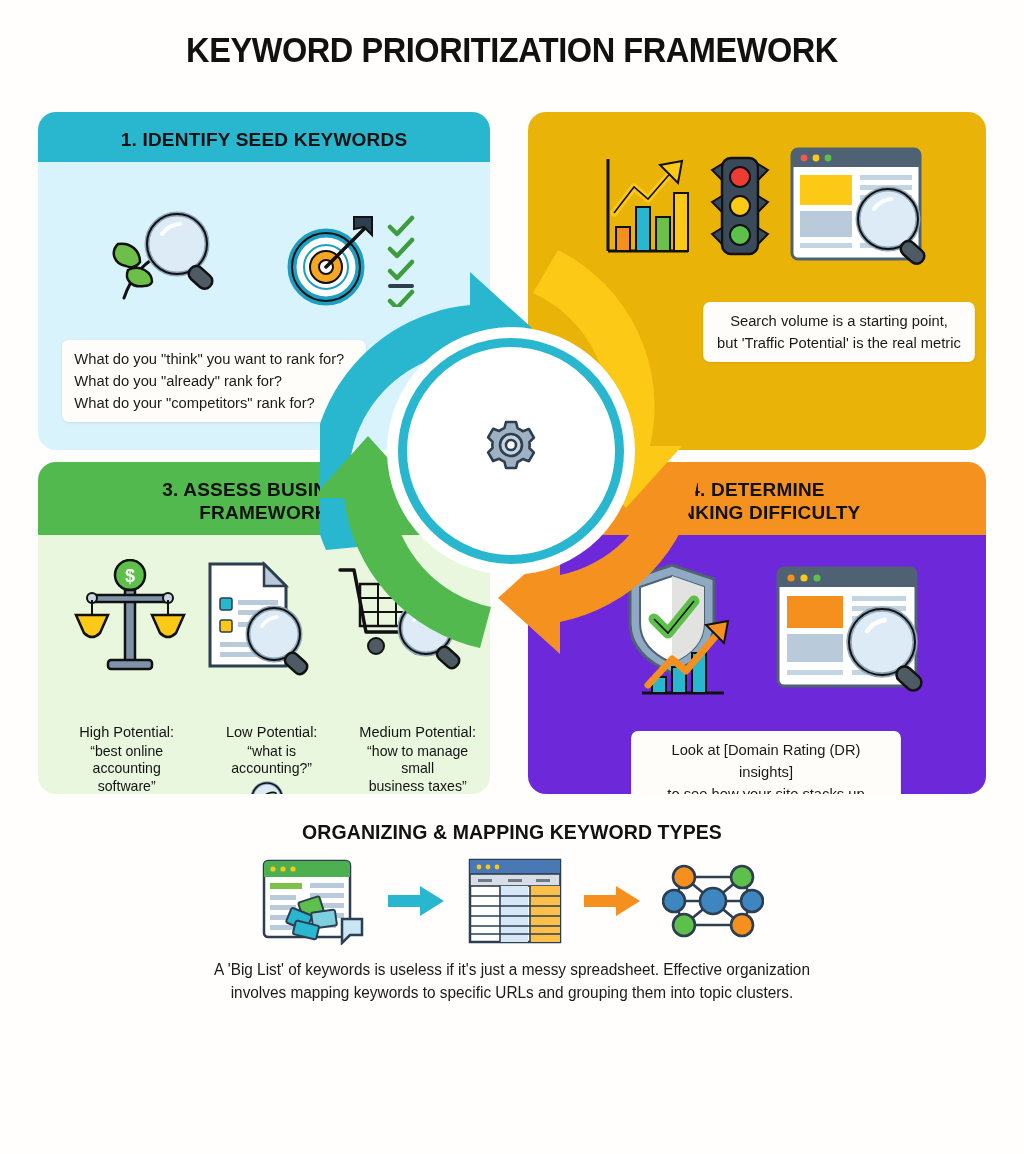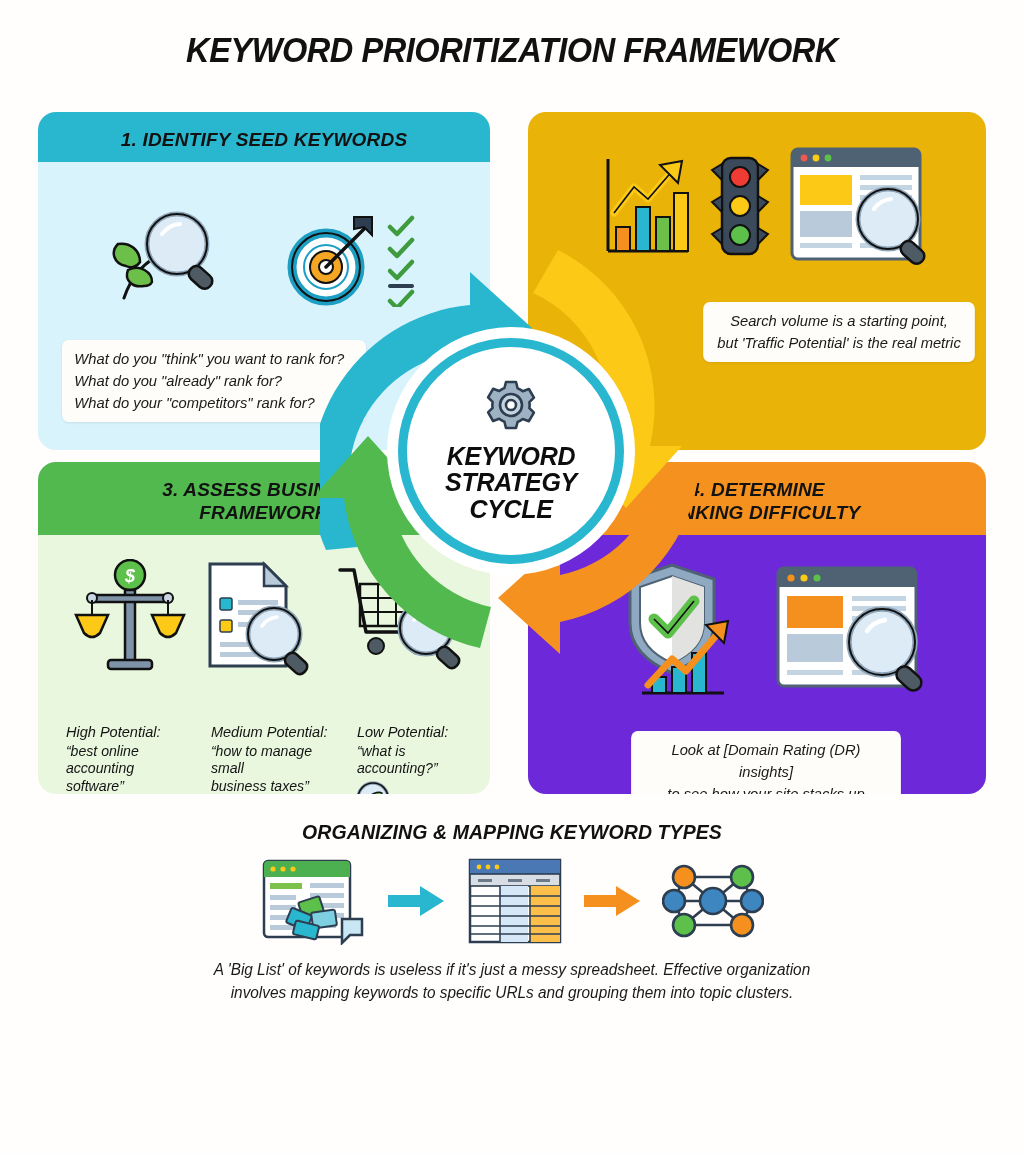--- a/index.html
+++ b/index.html
@@ -2,21 +2,21 @@
 <html><head>
 <meta charset="utf-8">
 <style>
   * { box-sizing: border-box; margin: 0; padding: 0; }
   html, body {
     width: 1024px; height: 1154px;
     background: #FFFFFF;
     font-family: "Liberation Sans", sans-serif;
     overflow: hidden;
   }
-  #page { position: relative; width: 1024px; height: 1154px; background: #FFFEFC; font-style: italic; }
+  #page { position: relative; width: 1024px; height: 1154px; background: #FFFEFC; }
 
   
   #main-title {
     position: absolute; top: 30px; left: 0; width: 1024px;
     text-align: center;
     font-size: 35px; font-weight: 700; letter-spacing: -0.5px;
     color: #111111;
     font-family: "Liberation Sans", sans-serif;
     transform: scaleX(0.93); transform-origin: center;
   }
@@ -74,21 +74,21 @@
     font-family: "Liberation Sans", sans-serif;
     transform: scaleX(0.95); transform-origin: left top;
   }
   .callout.center { transform: scaleX(0.95); transform-origin: center top; text-align: center; }
 
   
   .pot-wrap {
     position: absolute; left: 8px; top: 188px; width: 436px;
     display: flex; justify-content: space-between; align-items: flex-start;
   }
-  .pot-col { width: 33%; position: relative; margin-left: 16px; }
+  .pot-col { width: 33%; text-align: center; position: relative; margin-left: 16px; }
   .pot-title { font-size: 15.5px; color: #141414; line-height: 1.18; transform: scaleX(0.94); }
   .pot-quote { font-size: 15px; color: #141414; line-height: 1.18; transform: scaleX(0.94); }
   .pot-mag { margin: 2px auto 0 auto; }
 
   
   #cycle-center {
     position: absolute; left: 398px; top: 338px;
     width: 226px; height: 226px;
     border-radius: 50%;
     background: #FFFFFF;
@@ -322,37 +322,37 @@
           <div class="pot-title">High Potential:</div>
           <div class="pot-quote">“best online</div>
           <div class="pot-quote">accounting software”</div>
           <svg class="pot-mag" width="46" height="44" viewBox="0 0 46 44">
             <circle cx="18" cy="17" r="14" fill="#DDEBF7" stroke="#8FA5B8" stroke-width="3.5"></circle>
             <circle cx="18" cy="17" r="14" fill="none" stroke="#111" stroke-width="1.6"></circle>
             <rect x="29" y="27" width="17" height="10" rx="5" transform="rotate(42 30 28)" fill="#4E5A64" stroke="#111" stroke-width="2"></rect>
           </svg>
         </div>
         <div class="pot-col">
+          <div class="pot-title">Low Potential:</div>
+          <div class="pot-quote">“what is accounting?”</div>
+          <svg class="pot-mag" width="50" height="48" viewBox="0 0 50 48">
+            <circle cx="20" cy="19" r="15" fill="#DDEBF7" stroke="#8FA5B8" stroke-width="3.5"></circle>
+            <circle cx="20" cy="19" r="15" fill="none" stroke="#111" stroke-width="1.6"></circle>
+            <path d="M12,24 C16,14 26,12 29,14 C28,22 20,27 12,24Z" fill="#5CC04A" stroke="#111" stroke-width="1.4"></path>
+            <rect x="32" y="30" width="18" height="10" rx="5" transform="rotate(42 33 31)" fill="#4E5A64" stroke="#111" stroke-width="2"></rect>
+          </svg>
+        </div>
+        <div class="pot-col">
           <div class="pot-title">Medium Potential:</div>
           <div class="pot-quote">“how to manage small</div>
           <div class="pot-quote">business taxes”</div>
           <svg class="pot-mag" width="46" height="44" viewBox="0 0 46 44">
             <circle cx="18" cy="17" r="14" fill="#DDEBF7" stroke="#8FA5B8" stroke-width="3.5"></circle>
             <circle cx="18" cy="17" r="14" fill="none" stroke="#111" stroke-width="1.6"></circle>
             <rect x="29" y="27" width="17" height="10" rx="5" transform="rotate(42 30 28)" fill="#4E5A64" stroke="#111" stroke-width="2"></rect>
-          </svg>
-        </div>
-        <div class="pot-col">
-          <div class="pot-title">Low Potential:</div>
-          <div class="pot-quote">“what is accounting?”</div>
-          <svg class="pot-mag" width="50" height="48" viewBox="0 0 50 48">
-            <circle cx="20" cy="19" r="15" fill="#DDEBF7" stroke="#8FA5B8" stroke-width="3.5"></circle>
-            <circle cx="20" cy="19" r="15" fill="none" stroke="#111" stroke-width="1.6"></circle>
-            <path d="M12,24 C16,14 26,12 29,14 C28,22 20,27 12,24Z" fill="#5CC04A" stroke="#111" stroke-width="1.4"></path>
-            <rect x="32" y="30" width="18" height="10" rx="5" transform="rotate(42 33 31)" fill="#4E5A64" stroke="#111" stroke-width="2"></rect>
           </svg>
         </div>
       </div>
     </div>
   </div>
 
   <div class="quad" id="quad4">
     <div class="quad-header">
       <div>4. DETERMINE</div>
       <div>RANKING DIFFICULTY</div>
@@ -406,25 +406,20 @@
       </div>
     </div>
   </div>
 
   <div id="cycle-center">
     <svg id="cycle-gear" width="56" height="56" viewBox="0 0 56 56">
       <path d="M23,2 h10 l1.6,6.2 a20 20 0 0 1 5.2,3 l6.1,-2.2 l5,8.6 l-4.5,4.5 a20 20 0 0 1 0,6 l4.5,4.5 l-5,8.6 l-6.1,-2.2 a20 20 0 0 1 -5.2,3 L33,48 h-10 l-1.6,-6.2 a20 20 0 0 1 -5.2,-3 l-6.1,2.2 l-5,-8.6 l4.5,-4.5 a20 20 0 0 1 0,-6 L5.1,17.4 l5,-8.6 l6.1,2.2 a20 20 0 0 1 5.2,-3 Z" fill="#9FB2C4" stroke="#2C3E50" stroke-width="2.6" stroke-linejoin="round"></path>
       <circle cx="28" cy="25" r="11" fill="#C5D3DF" stroke="#2C3E50" stroke-width="2.6"></circle>
       <circle cx="28" cy="25" r="5" fill="#FFFFFF" stroke="#2C3E50" stroke-width="2.6"></circle>
     </svg>
-    <div id="cycle-label">
-      <div>KEYWORD</div>
-      <div>STRATEGY</div>
-      <div>CYCLE</div>
-    </div>
   </div>
 
   <div id="bottom-title">ORGANIZING &amp; MAPPING KEYWORD TYPES</div>
 
   <div id="flow-row">
 
     <svg width="108" height="88" viewBox="0 0 108 88">
       <rect x="4" y="4" width="86" height="76" rx="4" fill="#FFF" stroke="#2C3E50" stroke-width="2.5"></rect>
       <path d="M4,8 a4 4 0 0 1 4,-4 h78 a4 4 0 0 1 4,4 v12 h-86 Z" fill="#4CAF50"></path>
       <circle cx="13" cy="12" r="2.6" fill="#FCC917"></circle>

